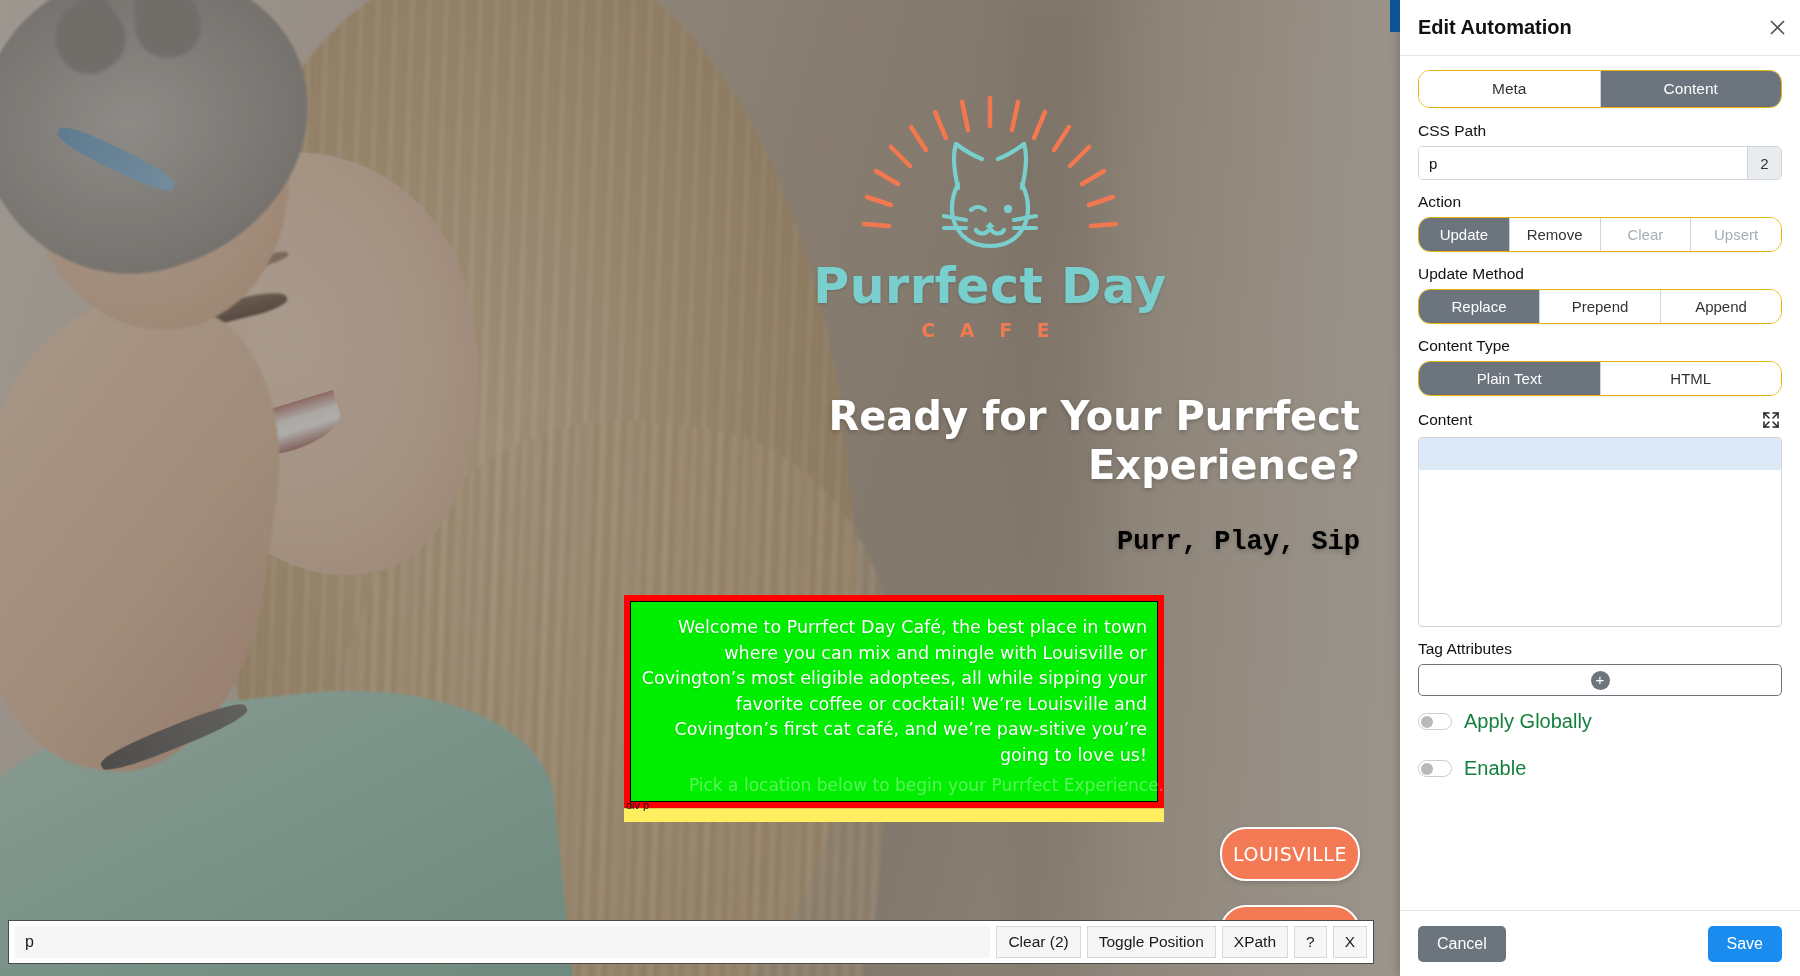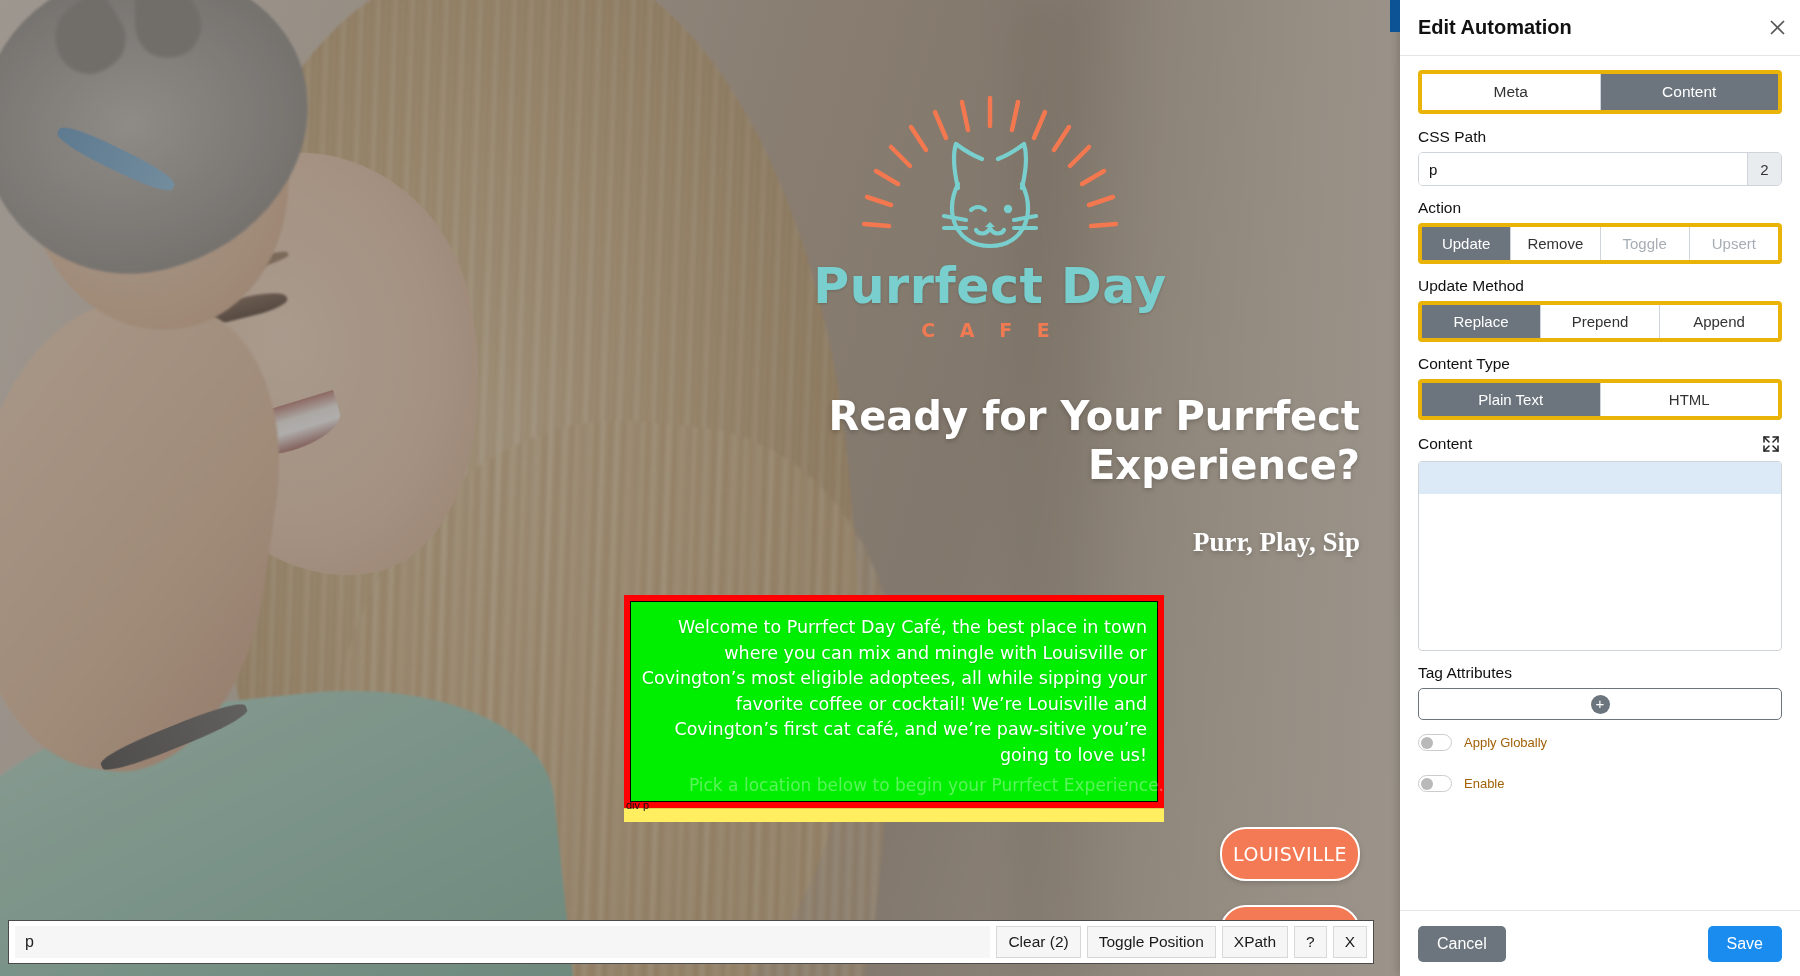--- a/index.html
+++ b/index.html
@@ -136,22 +136,22 @@
     font-size:19px; font-weight:600; color:#f07a52; letter-spacing:9px; margin-top:4px;
   }
   .hero-h1 {
     position:absolute; right:42px; top:392px; width:560px;
     text-align:right; color:#ffffff;
     font-family:"DejaVu Sans", sans-serif; font-weight:700;
     font-size:40px; line-height:1.22; text-shadow:0 2px 5px rgba(0,0,0,.22);
   }
   .hero-h2 {
     position:absolute; right:42px; top:527px; width:560px;
-    text-align:right; color:#ffffff;
-    font-family:Liberation Serif, serif; font-weight:700;
+    text-align:right; color:#000000;
+    font-family:Liberation Mono, monospace; font-weight:700;
     font-size:27px; text-shadow:0 2px 5px rgba(0,0,0,.22);
   }
 
   
   .sel-wrap {
     position:absolute; left:-76px; top:595px; width:540px;
   }
   .sel-outline {
     border:6px solid #ff0000; background:#00ee00;
     padding:0;
@@ -234,21 +234,21 @@
     font-family:"Liberation Sans", sans-serif; font-size:20px; font-weight:700; color:#111;
   }
   .panel-close {
     font-size:23px; color:#555; line-height:1; cursor:pointer;
     width:26px; height:26px; display:flex; align-items:center; justify-content:center;
   }
   .panel-body {
     flex:1 1 auto; padding:14px 18px 0 18px; overflow:hidden;
   }
   .seg {
-    display:flex; width:100%; border:4px solid #eab308; border-radius:4px; overflow:hidden;
+    display:flex; width:100%; border:1px solid #eab308; border-radius:12px; overflow:hidden;
   }
   .seg > div {
     flex:1; text-align:center; padding:8px 16px;
     font-family:"Liberation Sans", sans-serif; font-size:15px; color:#333;
     background:#fff; border-right:1px solid #ced4da; cursor:pointer;
     white-space:nowrap;
   }
   .seg > div:last-child { border-right:none; }
   .seg > div.on { background:#6c757d; color:#fff; }
   .seg > div.disabled { color:#a6adb4; }
@@ -302,21 +302,21 @@
   }
   .toggle {
     width:34px; height:17px; border-radius:9px; background:#fff;
     border:1px solid #ccc; position:relative; cursor:pointer; flex:0 0 auto;
   }
   .toggle .knob {
     position:absolute; left:2px; top:2px; width:12px; height:12px;
     border-radius:50%; background:#b9b9b9;
   }
   .toggle-label {
-    font-family:"Liberation Sans", sans-serif; font-size:13px; color:#a16207;
+    font-family:"Liberation Sans", sans-serif; font-size:20px; color:#15803d;
   }
 
   .panel-foot {
     flex:0 0 auto; height:66px; border-top:1px solid #e6e6e6;
     display:flex; align-items:center; justify-content:space-between; gap:12px;
     padding:0 18px;
   }
   .btn {
     border:none; border-radius:5px; padding:9px 19px;
     font-family:"Liberation Sans", sans-serif; font-size:16px; cursor:pointer;
@@ -448,21 +448,21 @@
         <div class="fld-label">CSS Path</div>
         <div class="input-row">
           <input type="text" value="p" style="">
           <div class="input-suffix">2</div>
         </div>
 
         <div class="fld-label fld-gap">Action</div>
         <div class="seg">
           <div class="on">Update</div>
           <div>Remove</div>
-          <div class="disabled">Toggle</div>
+          <div class="disabled">Clear</div>
           <div class="disabled">Upsert</div>
         </div>
 
         <div class="fld-label fld-gap">Update Method</div>
         <div class="seg">
           <div class="on">Replace</div>
           <div>Prepend</div>
           <div>Append</div>
         </div>
 

